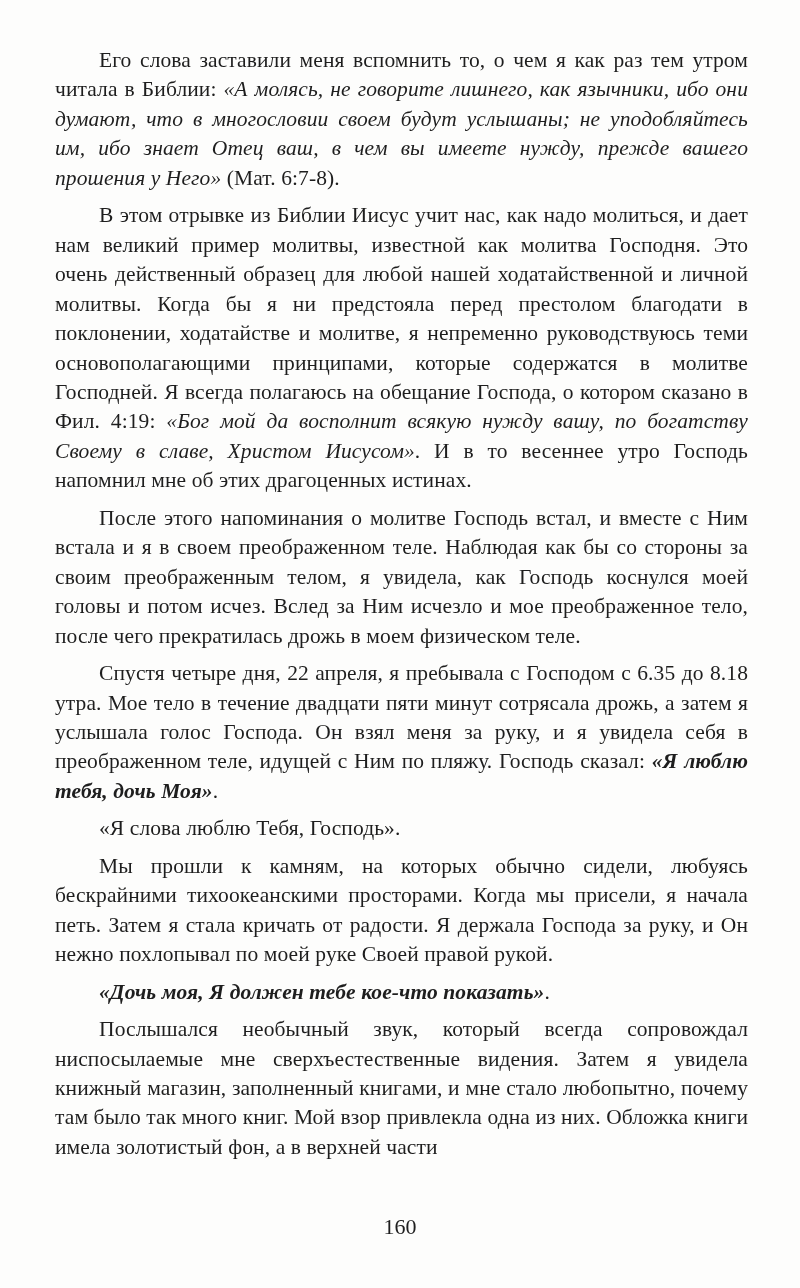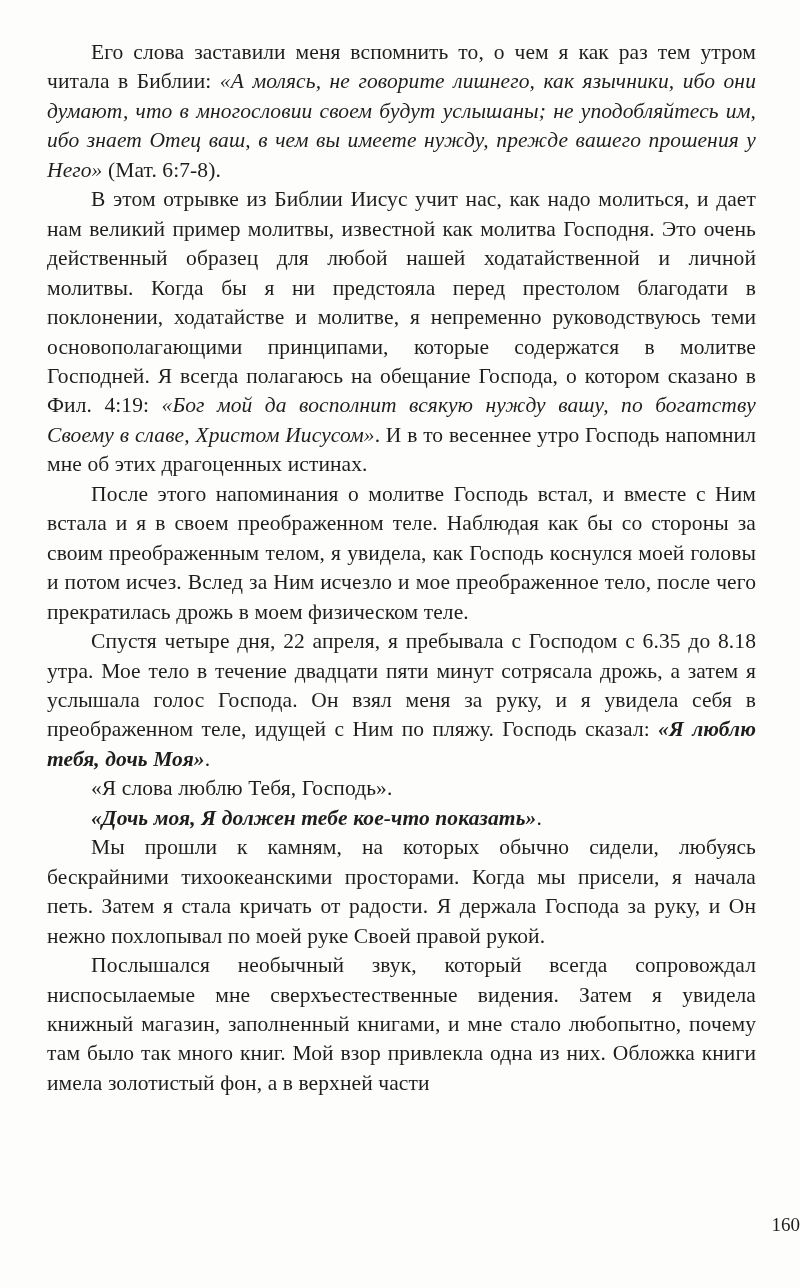--- a/index.html
+++ b/index.html
@@ -28,21 +28,21 @@
     position:absolute;
     left:47px;
     top:38px;
     width:709px;
     font-size:21.5px;
     line-height:29.45px;
     text-align:justify;
     letter-spacing:0.1px;
   }
   .para{
-    margin:0;
+    margin:8px;
     padding:0;
     text-indent:44px;
   }
   .seg-normal{
     font-style:normal;
     font-weight:normal;
   }
   .seg-italic{
     font-style:italic;
     font-weight:normal;
@@ -57,33 +57,33 @@
     text-align:center;
     text-indent:0;
     letter-spacing:0.6px;
     margin:31px 0 36px 0;
   }
   .page-number{
     position:absolute;
     left:0;
     right:0;
     top:1214px;
-    text-align:right;
-    font-size:19px;
+    text-align:center;
+    font-size:22px;
     color:var(--ink);
   }
 </style>
 </head>
 <body>
 
 <div class="page">
   <main class="text-block">
       <p class="para"><span class="seg-normal">Его слова заставили меня вспомнить то, о чем я как раз тем утром читала в Библии: </span><span class="seg-italic">«А молясь, не говорите лишнего, как язычники, ибо они думают, что в многословии своем будут услышаны; не уподобляйтесь им, ибо знает Отец ваш, в чем вы имеете нужду, прежде вашего прошения у Него»</span><span class="seg-normal"> (Мат. 6:7-8).</span></p>
       <p class="para"><span class="seg-normal">В этом отрывке из Библии Иисус учит нас, как надо молиться, и дает нам великий пример молитвы, известной как молитва Господня. Это очень действенный образец для любой нашей ходатайственной и личной молитвы. Когда бы я ни предстояла перед престолом благодати в поклонении, ходатайстве и молитве, я непременно руководствуюсь теми основополагающими принципами, которые содержатся в молитве Господней. Я всегда полагаюсь на обещание Господа, о котором сказано в Фил. 4:19: </span><span class="seg-italic">«Бог мой да восполнит всякую нужду вашу, по богатству Своему в славе, Христом Иисусом»</span><span class="seg-normal">. И в то весеннее утро Господь напомнил мне об этих драгоценных истинах.</span></p>
       <p class="para"><span class="seg-normal">После этого напоминания о молитве Господь встал, и вместе с Ним встала и я в своем преображенном теле. Наблюдая как бы со стороны за своим преображенным телом, я увидела, как Господь коснулся моей головы и потом исчез. Вслед за Ним исчезло и мое преображенное тело, после чего прекратилась дрожь в моем физическом теле.</span></p>
       <p class="para"><span class="seg-normal">Спустя четыре дня, 22 апреля, я пребывала с Господом с 6.35 до 8.18 утра. Мое тело в течение двадцати пяти минут сотрясала дрожь, а затем я услышала голос Господа. Он взял меня за руку, и я увидела себя в преображенном теле, идущей с Ним по пляжу. Господь сказал: </span><span class="seg-bold-italic">«Я люблю тебя, дочь Моя»</span><span class="seg-normal">.</span></p>
       <p class="para"><span class="seg-normal">«Я слова люблю Тебя, Господь».</span></p>
+      <p class="para"><span class="seg-normal">Мы прошли к камням, на которых обычно сидели, любуясь бескрайними тихоокеанскими просторами. Когда мы присели, я начала петь. Затем я стала кричать от радости. Я держала Господа за руку, и Он нежно похлопывал по моей руке Своей правой рукой.</span></p>
       <p class="para"><span class="seg-bold-italic">«Дочь моя, Я должен тебе кое-что показать»</span><span class="seg-normal">.</span></p>
-      <p class="para"><span class="seg-normal">Мы прошли к камням, на которых обычно сидели, любуясь бескрайними тихоокеанскими просторами. Когда мы присели, я начала петь. Затем я стала кричать от радости. Я держала Господа за руку, и Он нежно похлопывал по моей руке Своей правой рукой.</span></p>
       <p class="para"><span class="seg-normal">Послышался необычный звук, который всегда сопровождал ниспосылаемые мне сверхъестественные видения. Затем я увидела книжный магазин, заполненный книгами, и мне стало любопытно, почему там было так много книг. Мой взор привлекла одна из них. Обложка книги имела золотистый фон, а в верхней части</span></p>
     </main>
   <div class="page-number">160</div>
 </div>
 
 </body></html>

